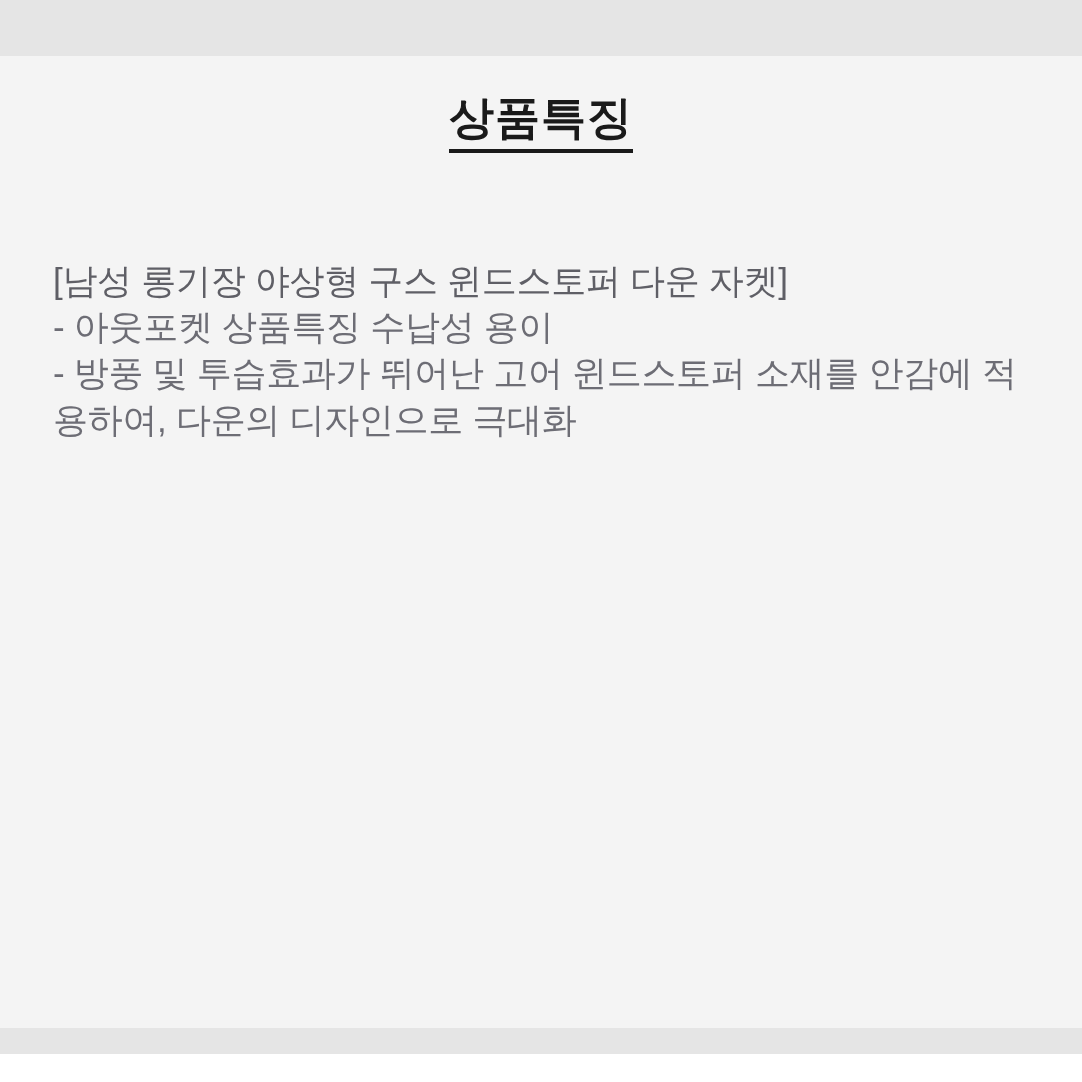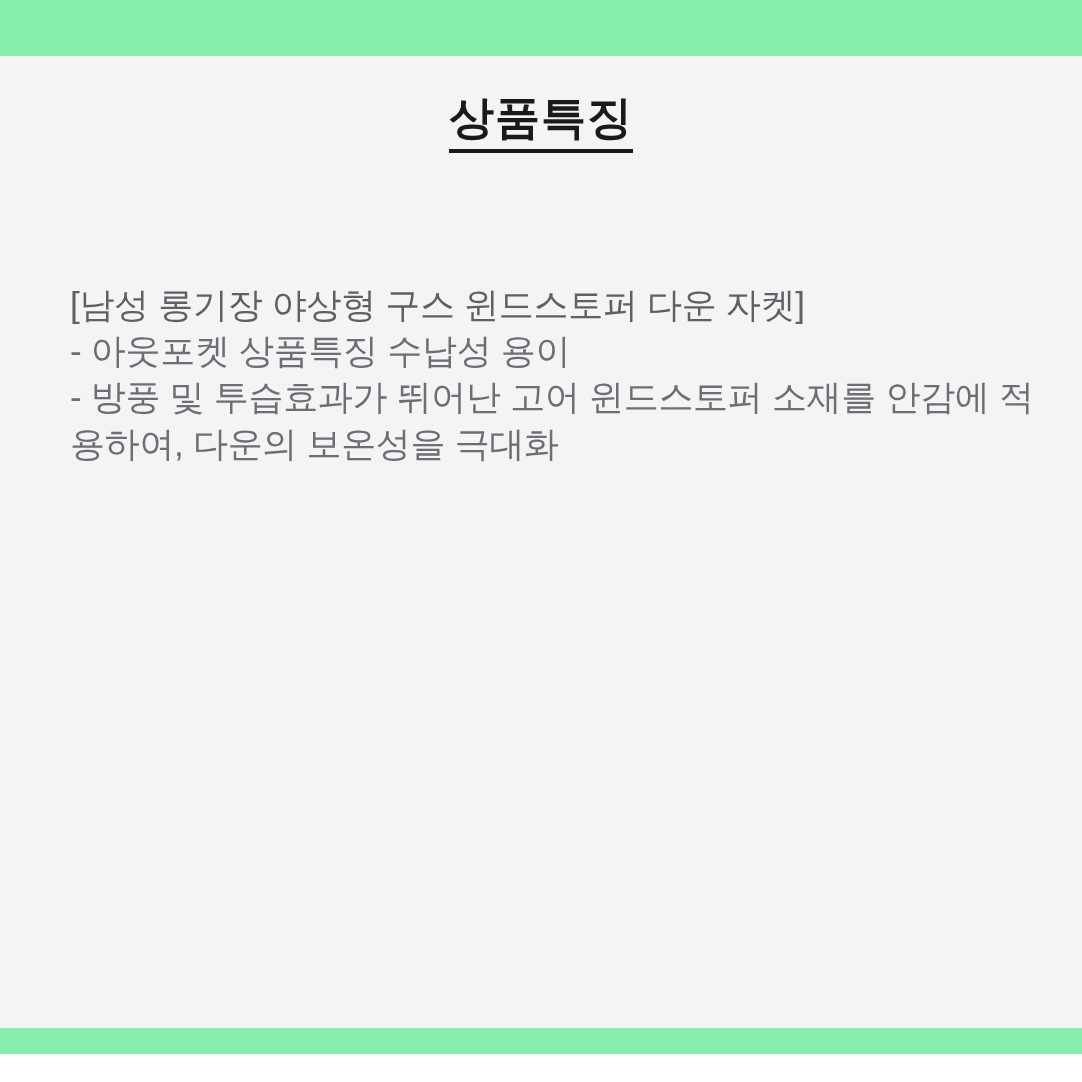--- a/index.html
+++ b/index.html
@@ -10,21 +10,21 @@
     width: 1082px;
     height: 1082px;
     background: #ffffff;
     font-family: "Liberation Sans", sans-serif;
     overflow: hidden;
   }
   .page {
     position: relative;
     width: 1082px;
     height: 1054px;
-    background: #86efac;
+    background: #e5e5e5;
     box-sizing: border-box;
   }
   .content-card {
     position: absolute;
     left: 0;
     top: 56px;
     width: 1082px;
     height: 972px;
     background: #f4f4f4;
   }
@@ -40,24 +40,23 @@
     font-size: 45px;
     font-weight: bold;
     color: #1a1a1a;
     letter-spacing: 1px;
     border-bottom: 4px solid #1a1a1a;
     padding-bottom: 5px;
     line-height: 1.15;
   }
   .body-block {
     position: absolute;
-    left: 70px;
+    left: 53px;
     top: 258px;
     width: 970px;
-    margin-top: 24px;
   }
   .body-line {
     font-size: 35px;
     line-height: 1.32;
     color: #6d6d75;
     font-weight: 400;
     letter-spacing: -0.3px;
     white-space: pre-wrap;
     word-break: break-all;
   }
@@ -72,16 +71,16 @@
 
   <div class="content-card"></div>
 
   <div class="title-wrap">
     <span class="title">상품특징</span>
   </div>
 
   <div class="body-block">
     <div class="body-line first">[남성 롱기장 야상형 구스 윈드스토퍼 다운 자켓]</div>
     <div class="body-line">- 아웃포켓 상품특징 수납성 용이</div>
-    <div class="body-line">- 방풍 및 투습효과가 뛰어난 고어 윈드스토퍼 소재를 안감에 적용하여, 다운의 보온성을 극대화</div>
+    <div class="body-line">- 방풍 및 투습효과가 뛰어난 고어 윈드스토퍼 소재를 안감에 적용하여, 다운의 디자인으로 극대화</div>
   </div>
 
 </div>
 
 </body></html>

